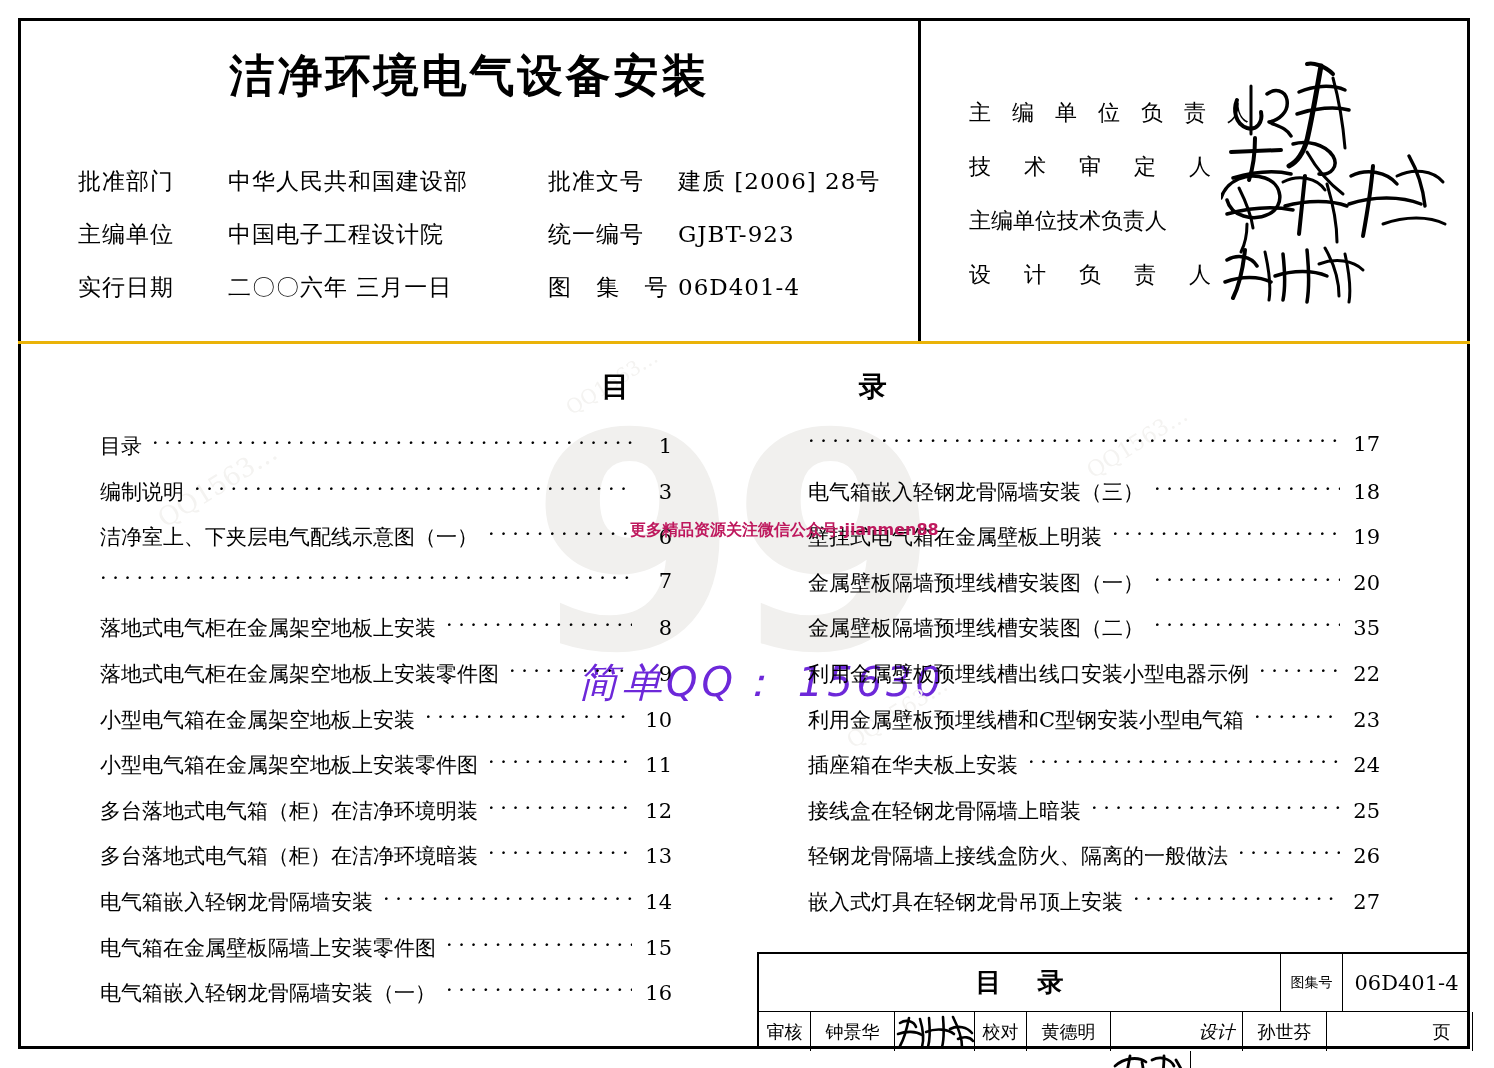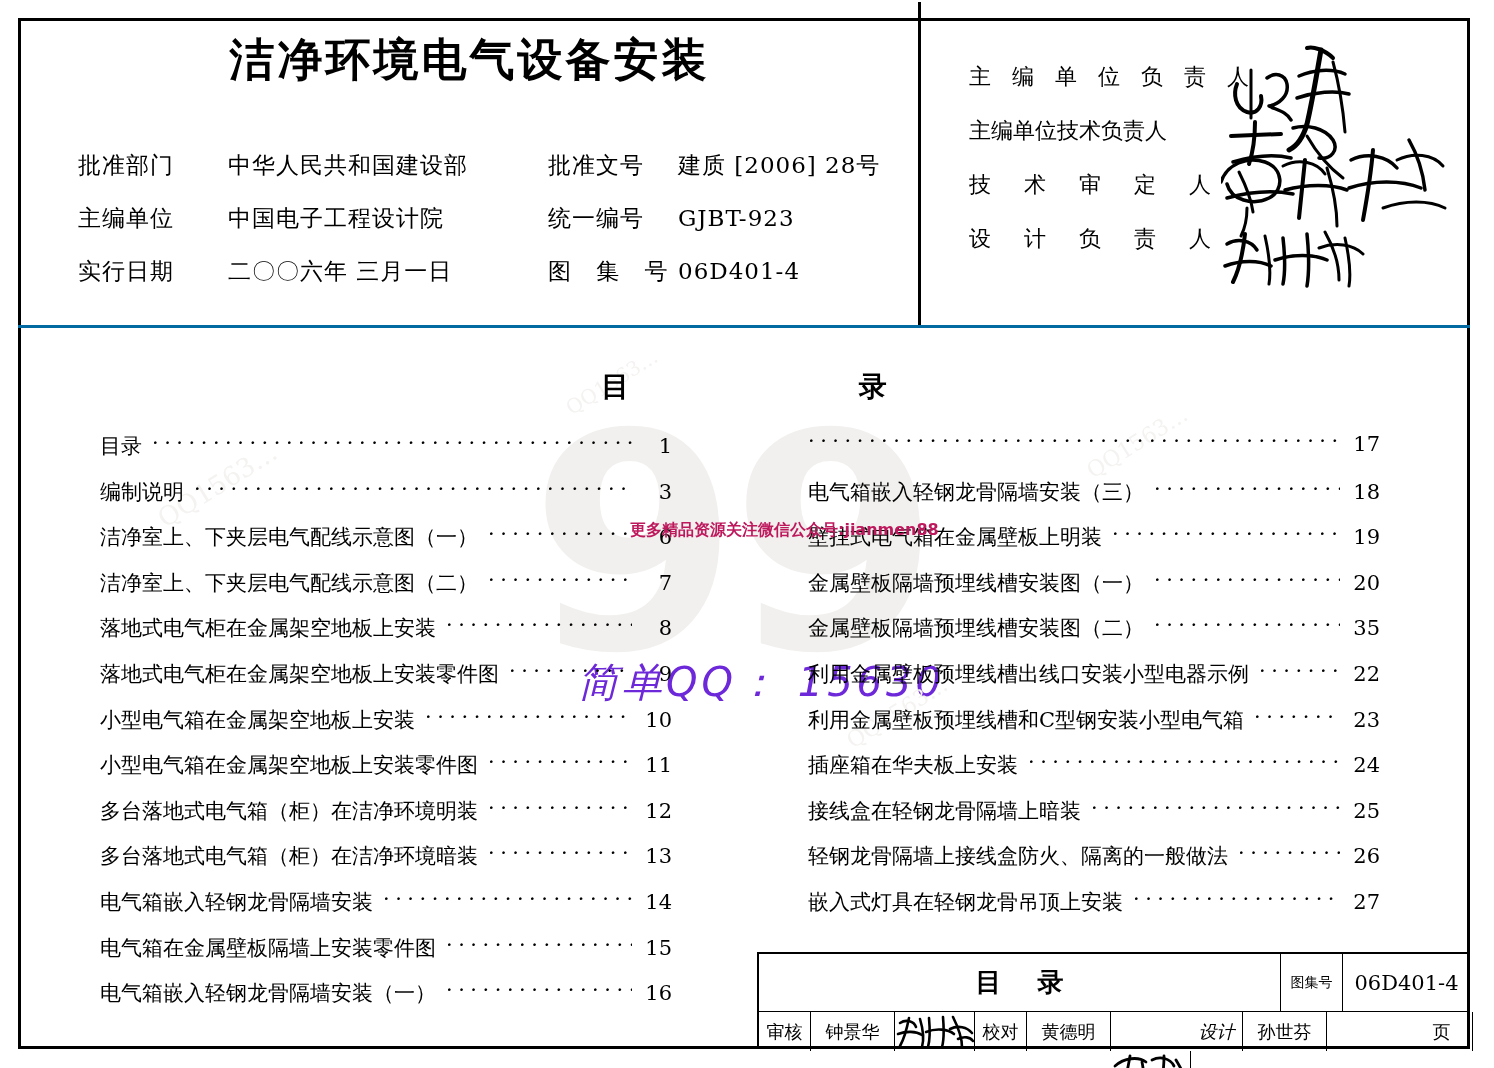--- a/index.html
+++ b/index.html
@@ -104,25 +104,25 @@
     height: 1031px;
     border: 3px solid #000;
     box-sizing: border-box;
     z-index: 1;
   }
 
   
   #header-band {
     position: absolute;
     left: 18px;
-    top: 2px;
+    top: 18px;
     width: 1452px;
     height: 326px;
     box-sizing: border-box;
-    border-bottom: 3px solid #0369a1;
+    border-bottom: 3px solid #eab308;
     z-index: 2;
   }
   #header-left {
     position: absolute;
     left: 0; top: 0;
     width: 903px;
     height: 100%;
     box-sizing: border-box;
     border-right: 3px solid #000;
   }
@@ -179,21 +179,21 @@
   .sig-grid {
     position: absolute;
     left: 48px;
     top: 60px;
   }
   .sig-row {
     height: 54px;
     font-size: 22px;
     white-space: nowrap;
   }
-  .sig-row.s1 { letter-spacing: 7px; }
+  .sig-row.s1 { letter-spacing: 7px; margin-top: 20px; }
   .sig-row.s2 { letter-spacing: 0px; }
   .sig-row.s3 { letter-spacing: 13px; }
   .sig-row.s4 { letter-spacing: 13px; }
 
   
   .sig-ink {
     position: absolute;
     font-family: "DejaVu Serif", "Liberation Serif", serif;
     font-style: italic;
     font-weight: 700;
@@ -370,22 +370,22 @@
           <span class="meta-label spread">图 集 号</span>
           <span class="meta-value">06D401-4</span>
         </div>
       </div>
     </div>
   </div>
 
   <div id="header-right">
     <div class="sig-grid">
       <div class="sig-row s1">主 编 单 位 负 责 人</div>
+      <div class="sig-row s3">技 术 审 定 人</div>
       <div class="sig-row s2">主编单位技术负责人</div>
-      <div class="sig-row s3">技 术 审 定 人</div>
       <div class="sig-row s4">设 计 负 责 人</div>
     </div>
 
     <svg class="sig-ink" style="left:300px; top:30px;" width="250" height="260" viewBox="0 0 250 260">
       <g stroke="#000" fill="none" stroke-linecap="round" stroke-linejoin="round">
 
         <path d="M16,52 C12,62 14,76 26,80 C36,83 42,74 40,64" stroke-width="4"></path>
         <path d="M30,38 L30,86" stroke-width="3"></path>
         <path d="M46,46 C54,40 64,42 66,52 C68,64 58,72 48,74 C56,78 66,80 70,88" stroke-width="3.5"></path>
         <path d="M86,16 C92,14 104,18 112,26" stroke-width="4"></path>
@@ -448,21 +448,20 @@
       <span class="t-label">编制说明</span>
       <span class="t-dots">··························································································</span>
       <span class="t-page">3</span>
     </div>
     <div class="toc-item">
       <span class="t-label">洁净室上、下夹层电气配线示意图（一）</span>
       <span class="t-dots">··························································································</span>
       <span class="t-page">6</span>
     </div>
     <div class="toc-item">
-      <span class="t-label">洁净室上、下夹层电气配线示意图（二）</span>
       <span class="t-dots">··························································································</span>
       <span class="t-page">7</span>
     </div>
     <div class="toc-item">
       <span class="t-label">落地式电气柜在金属架空地板上安装</span>
       <span class="t-dots">··························································································</span>
       <span class="t-page">8</span>
     </div>
     <div class="toc-item">
       <span class="t-label">落地式电气柜在金属架空地板上安装零件图</span>

